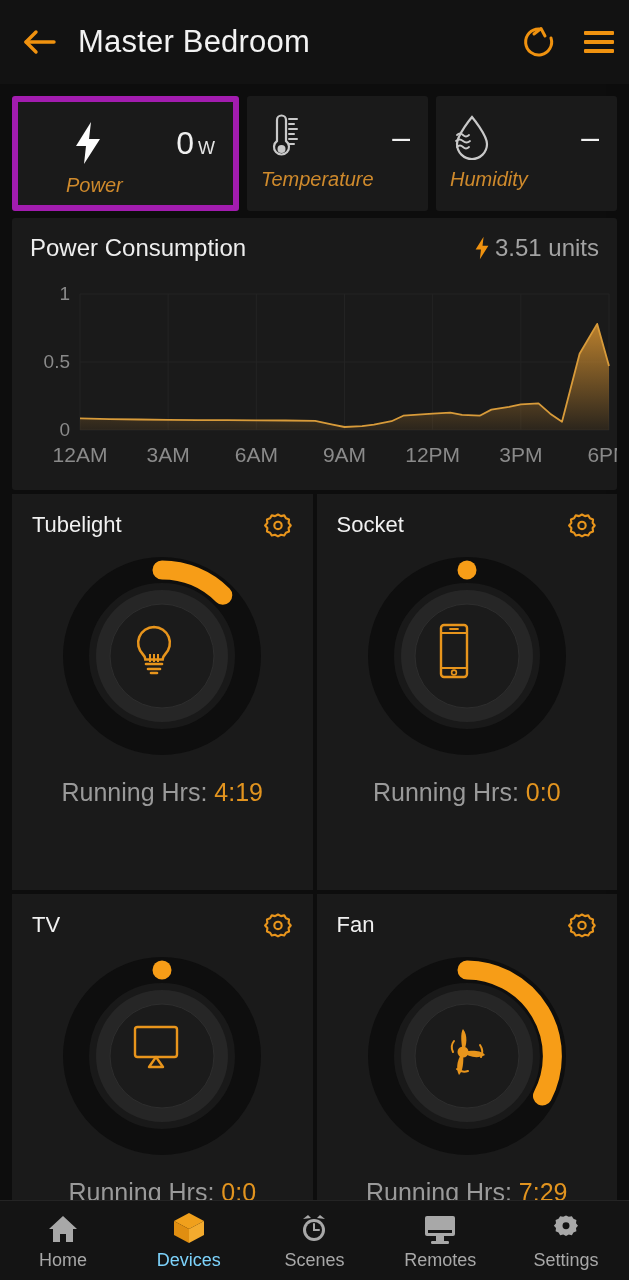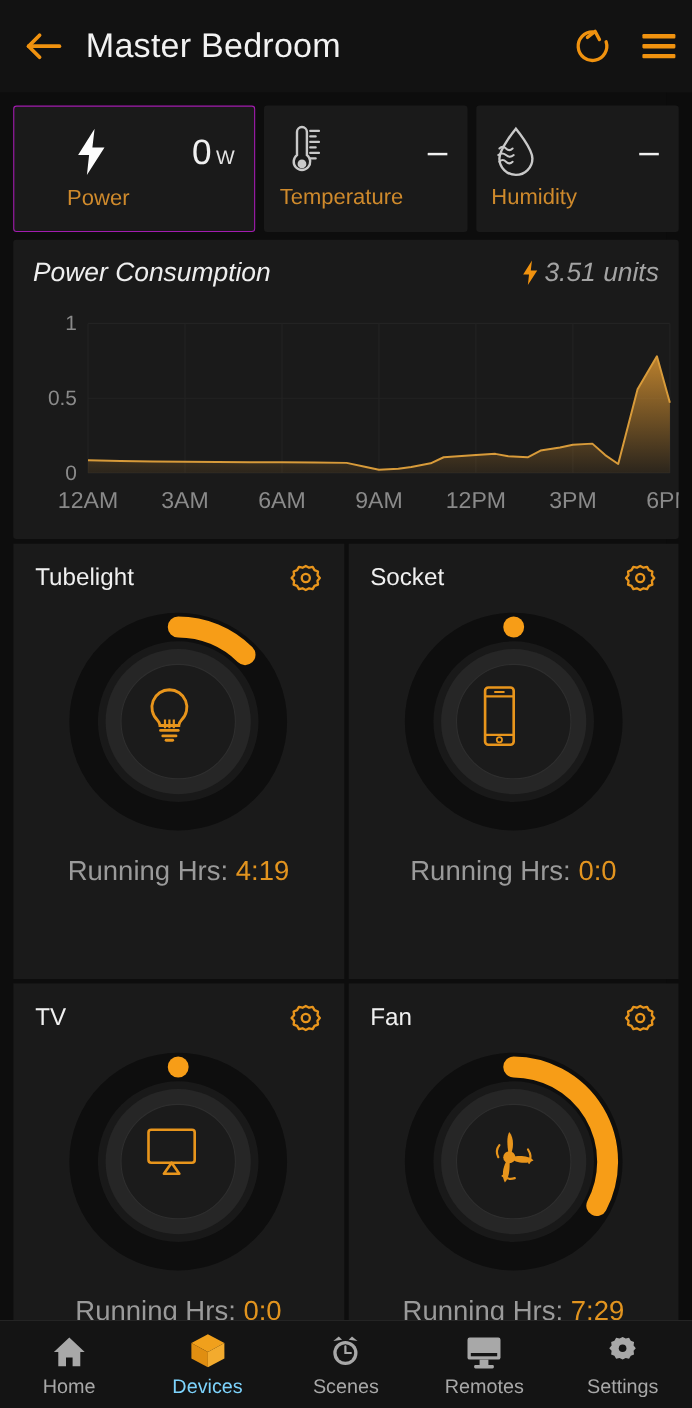--- a/index.html
+++ b/index.html
@@ -35,39 +35,38 @@
 
   
   .stats-row {
     position: absolute; top: 96px; left: 12px; width: 605px; height: 115px;
     display: flex; gap: 8px;
   }
   .stat-card {
     flex: 1; background: #1a1a1a; border-radius: 3px; position: relative;
     padding: 12px 14px 0 14px;
   }
-  .stat-card.accented { border: 1px solid #a21caf; padding-left: 48px; }
+  .stat-card.accented { border: 6px solid #a21caf; padding-left: 48px; }
   .stat-top { display: flex; align-items: center; height: 58px; }
   .stat-icon { width: 44px; height: 46px; display:flex; align-items:center; justify-content:center; }
   .stat-value {
     flex: 1; text-align: right; color: #f0f0f0; font-size: 32px; font-weight: 300;
     padding-right: 4px; white-space: nowrap;
   }
   .stat-unit { font-size: 18px; color: #e4e4e4; margin-left: 4px; }
-  .stat-label { color: #cf8a2c; font-size: 20px; margin-top: 2px; }
+  .stat-label { color: #cf8a2c; font-size: 20px; margin-top: 2px; font-style: italic; }
 
   
   .chart-card {
     position: absolute; top: 218px; left: 12px; width: 605px; height: 272px;
     background: #1a1a1a; border-radius: 3px;
   }
   .chart-head {
     display: flex; align-items: center; justify-content: space-between;
     padding: 16px 18px 0 18px;
-    font-style: italic;
   }
   .chart-title { color: #eeeeee; font-size: 24px; font-weight: 400; }
   .chart-units { display: flex; align-items: center; gap: 5px; color: #a3a3a3; font-size: 24px; }
   .chart-plot { position: absolute; top: 62px; left: 0; width: 605px; height: 210px; }
 
   
   .device-grid {
     position: absolute; top: 494px; left: 12px; width: 605px; height: 706px;
     display: grid; grid-template-columns: 1fr 1fr; grid-template-rows: 396px 396px;
     gap: 4px; overflow: hidden;

